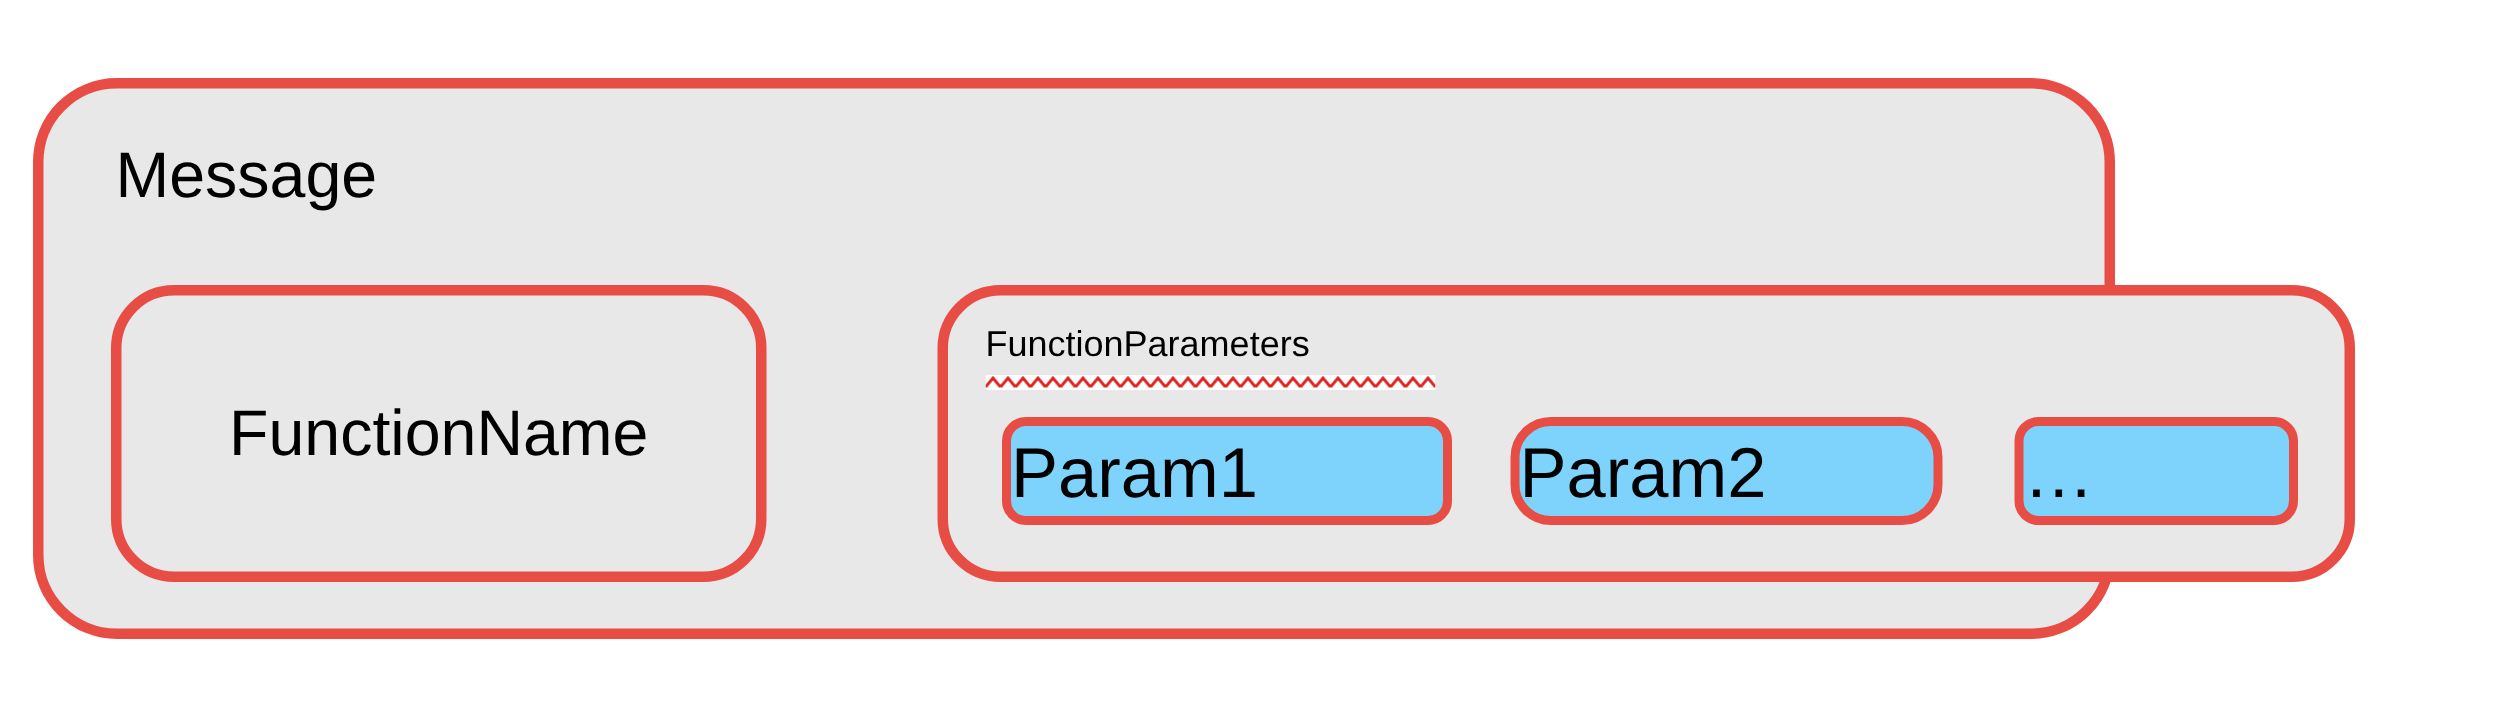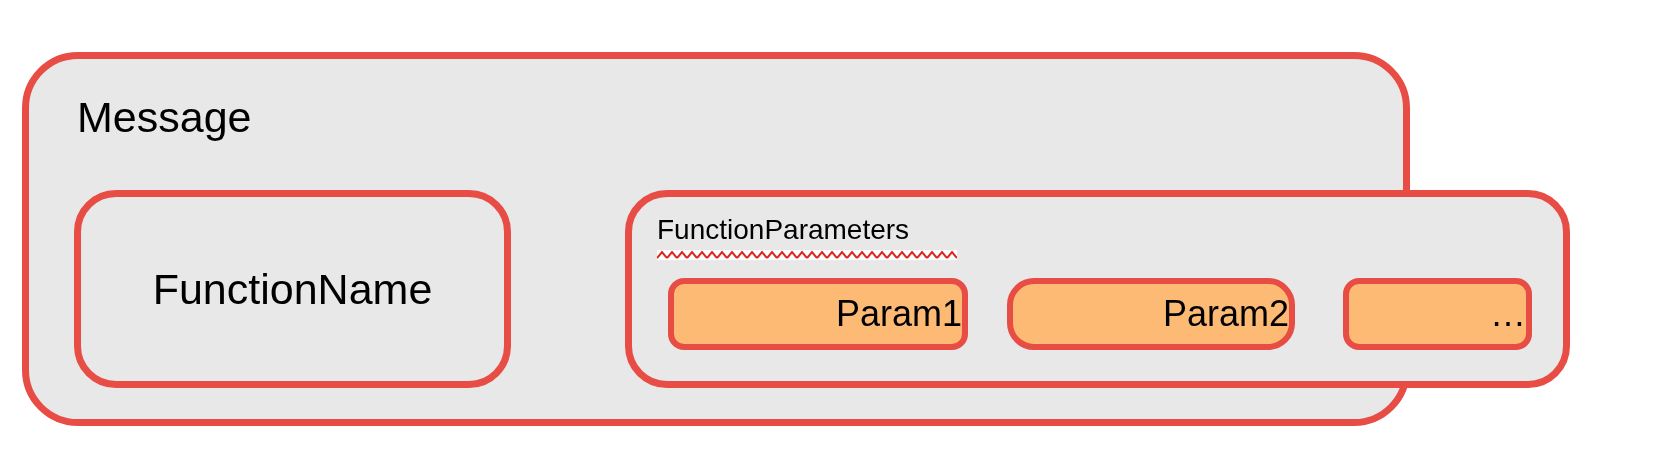--- a/index.html
+++ b/index.html
@@ -59,42 +59,42 @@
     border-radius: 42px;
   }
   .fp-label-wrap {
     position: absolute;
     left: 25px;
     top: 14px;
     display: inline-block;
   }
   .fp-label {
     display: block;
-    font-size: 28px;
+    font-size: 24px;
     line-height: 38px;
     white-space: nowrap;
   }
   .squiggle-svg {
     display: block;
     width: 100%;
     height: 10px;
     margin-top: 1px;
   }
   .param-box {
     position: absolute;
     top: 81px;
     height: 72px;
     box-sizing: border-box;
-    background: #fdba74;
+    background: #7dd3fc;
     border: 6px solid #e74c45;
     border-radius: 16px;
     display: flex;
     align-items: center;
-    justify-content: flex-end;
-    font-size: 36px;
+    justify-content: flex-start;
+    font-size: 47px;
     white-space: nowrap;
   }
   .param-1 { left: 36px;  width: 300px; }
   .param-2 { left: 375px; width: 288px; border-radius: 27px; }
   .param-3 { left: 711px; width: 189px; }
 </style>
 </head>
 <body>
 
 <div class="canvas">

